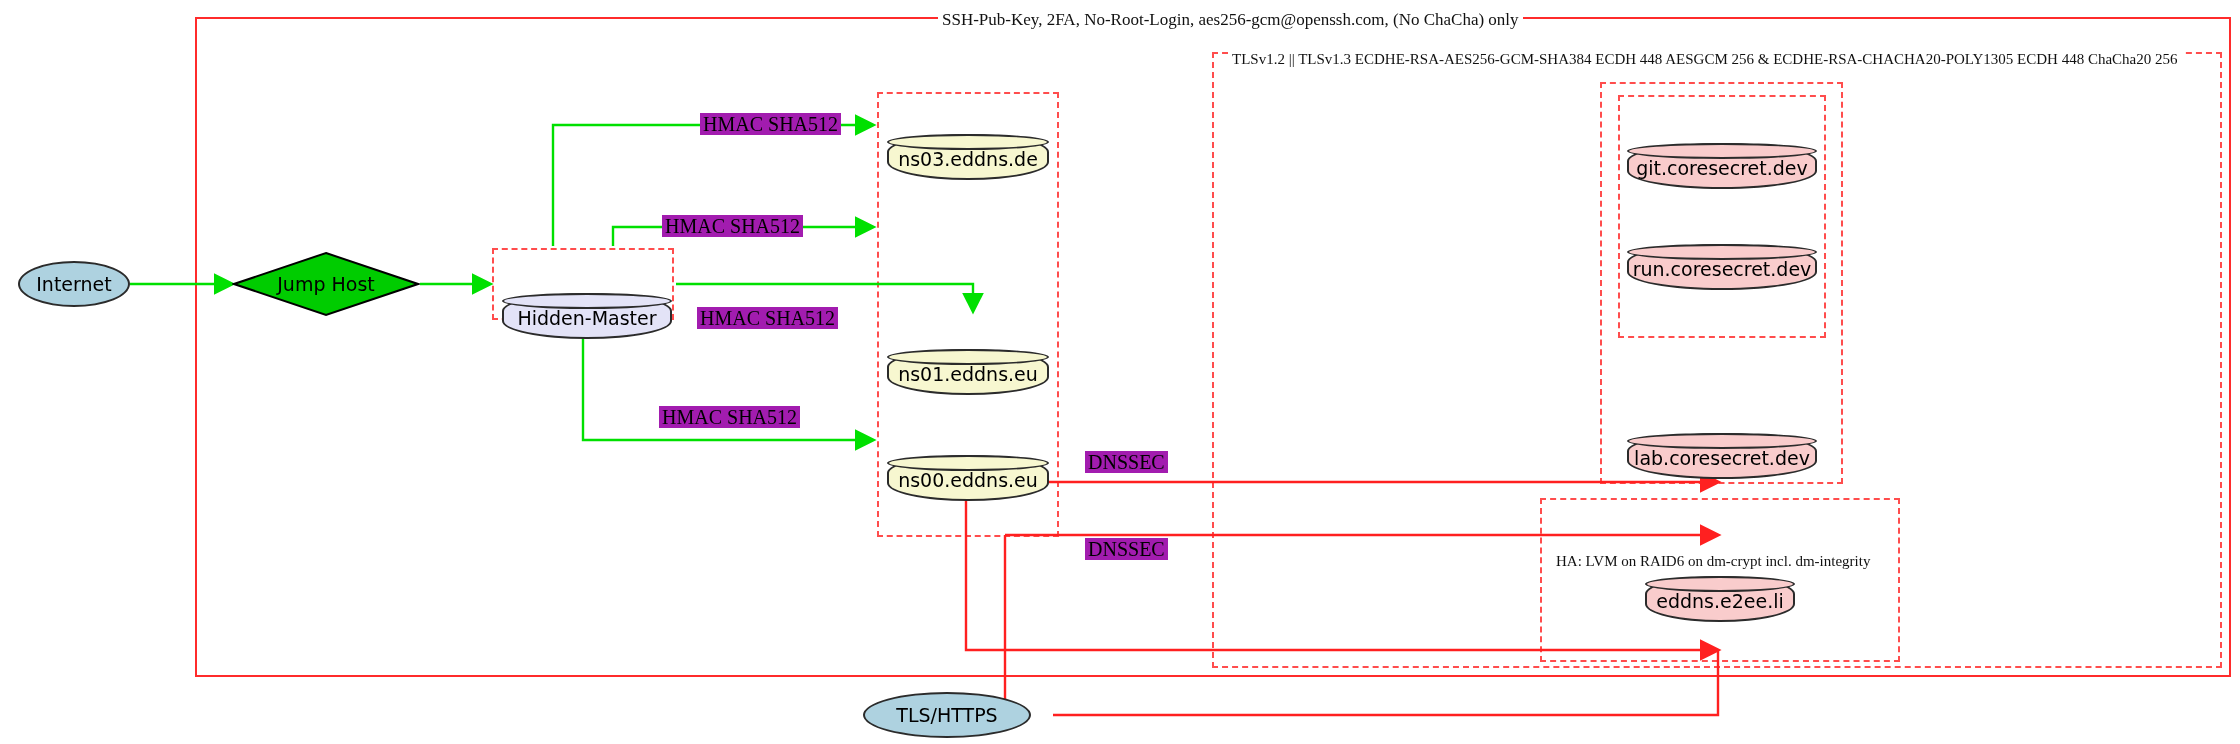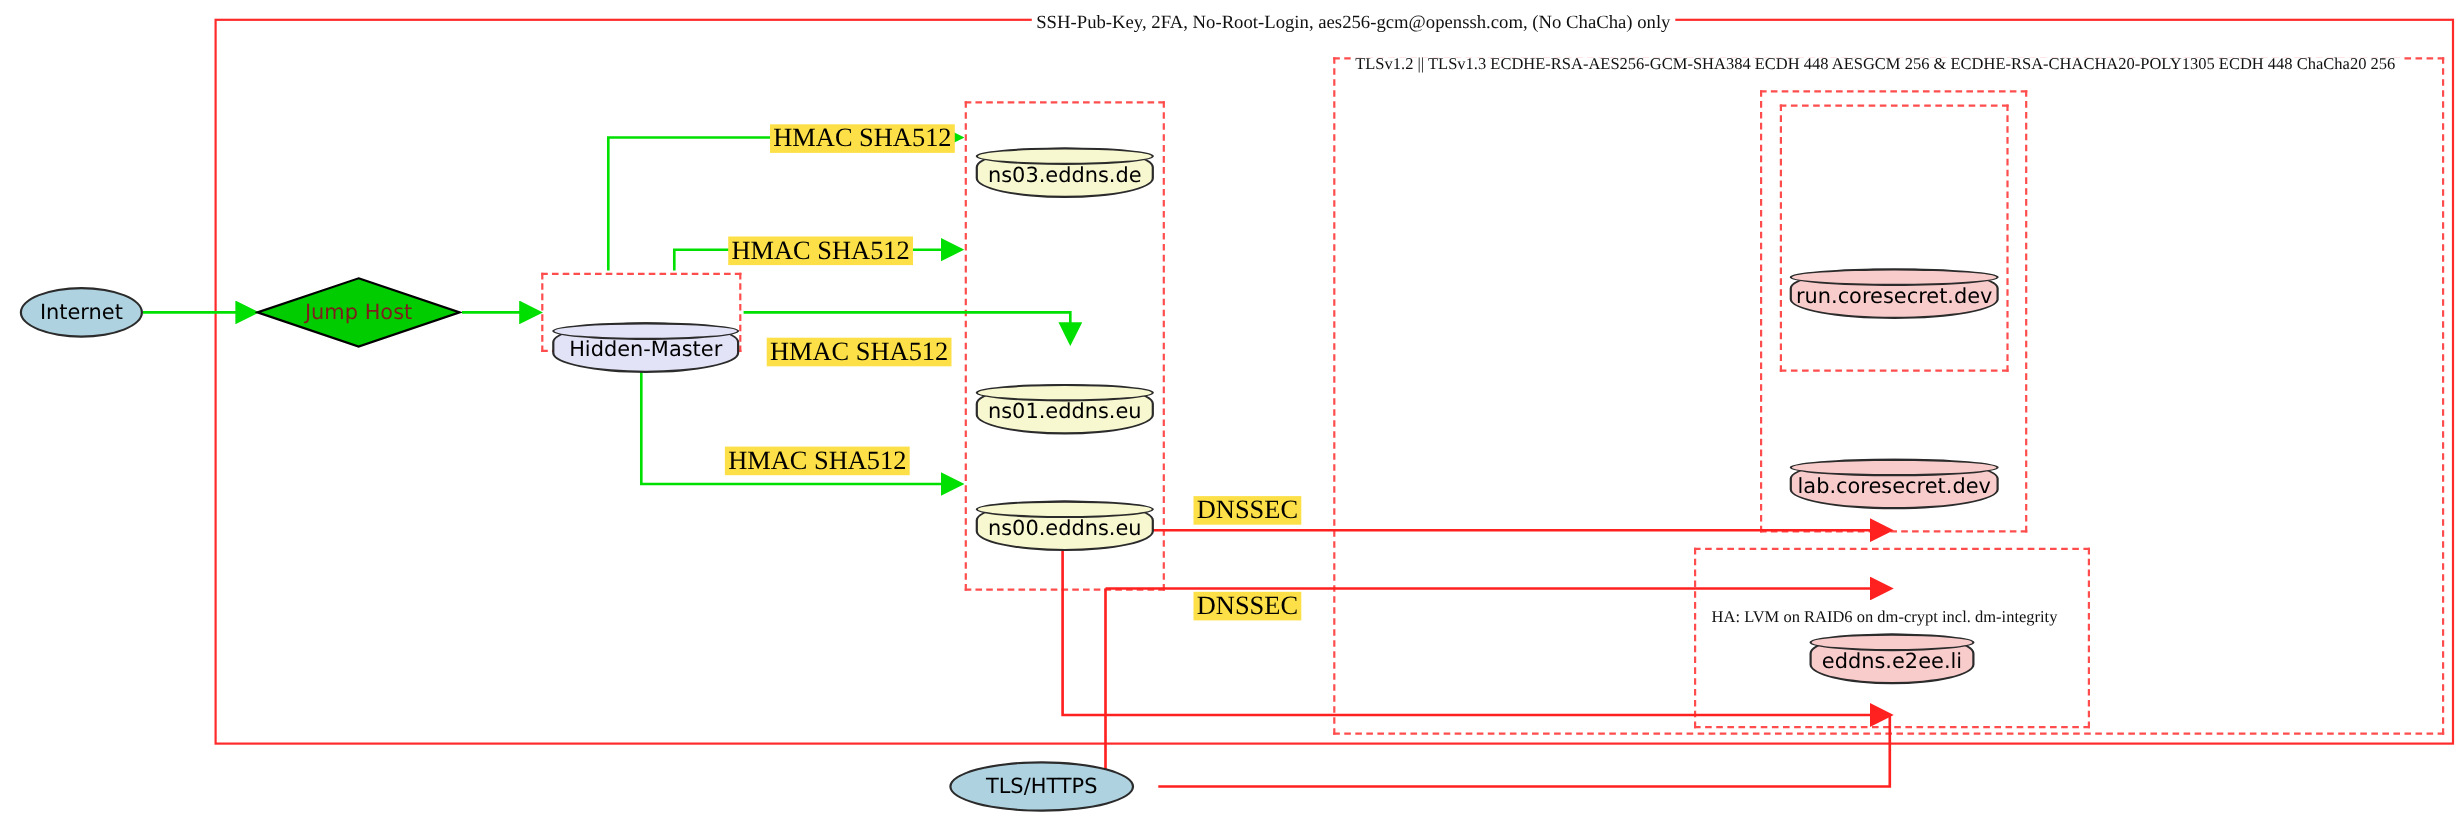--- a/index.html
+++ b/index.html
@@ -97,40 +97,40 @@
   }
   .diamond-wrap svg { display: block; }
   .diamond-text {
     position: absolute;
     inset: 0;
     display: flex;
     align-items: center;
     justify-content: center;
     font-size: 19px;
     font-family: "DejaVu Sans", sans-serif;
-    color: #7f1d1d;
+    color: #000000;
     pointer-events: none;
   }
 
   
   #edges {
     position: absolute;
     left: 0; top: 0;
     width: 2240px;
     height: 744px;
     pointer-events: none;
   }
 
   .edge-label {
     position: absolute;
     font-family: "Liberation Serif", serif;
-    font-size: 24px;
+    font-size: 20px;
     color: #000000;
     white-space: nowrap;
-    background: #fde047;
+    background: #a21caf;
     padding: 0 3px;
     line-height: 1.1;
   }
 </style>
 </head>
 <body>
 
 <div id="canvas">
 
   <div class="cluster solid" style="left:195px; top:17px; width:2036px; height:660px;"></div>
@@ -213,24 +213,27 @@
   <div class="node cyl yellow" style="left:887px; top:103px; width:162px; height:46px;">
     <span class="cyl-inner">ns03.eddns.de</span>
   </div>
   <div class="node cyl yellow" style="left:887px; top:318px; width:162px; height:46px;">
     <span class="cyl-inner">ns01.eddns.eu</span>
   </div>
   <div class="node cyl yellow" style="left:887px; top:424px; width:162px; height:46px;">
     <span class="cyl-inner">ns00.eddns.eu</span>
   </div>
 
+  <div class="node cyl pink" style="left:1627px; top:112px; width:190px; height:46px;">
+    <span class="cyl-inner">git.coresecret.dev</span>
+  </div>
   <div class="node cyl pink" style="left:1627px; top:213px; width:190px; height:46px;">
     <span class="cyl-inner">run.coresecret.dev</span>
   </div>
-  <div class="node cyl pink" style="left:1627px; top:386px; width:190px; height:46px;">
+  <div class="node cyl pink" style="left:1627px; top:402px; width:190px; height:46px;">
     <span class="cyl-inner">lab.coresecret.dev</span>
   </div>
 
   <div class="node cyl pink" style="left:1645px; top:545px; width:150px; height:46px;">
     <span class="cyl-inner">eddns.e2ee.li</span>
   </div>
 
   <div class="node ellipse" style="left:863px; top:692px; width:168px; height:46px;">
     <span>TLS/HTTPS</span>
   </div>

